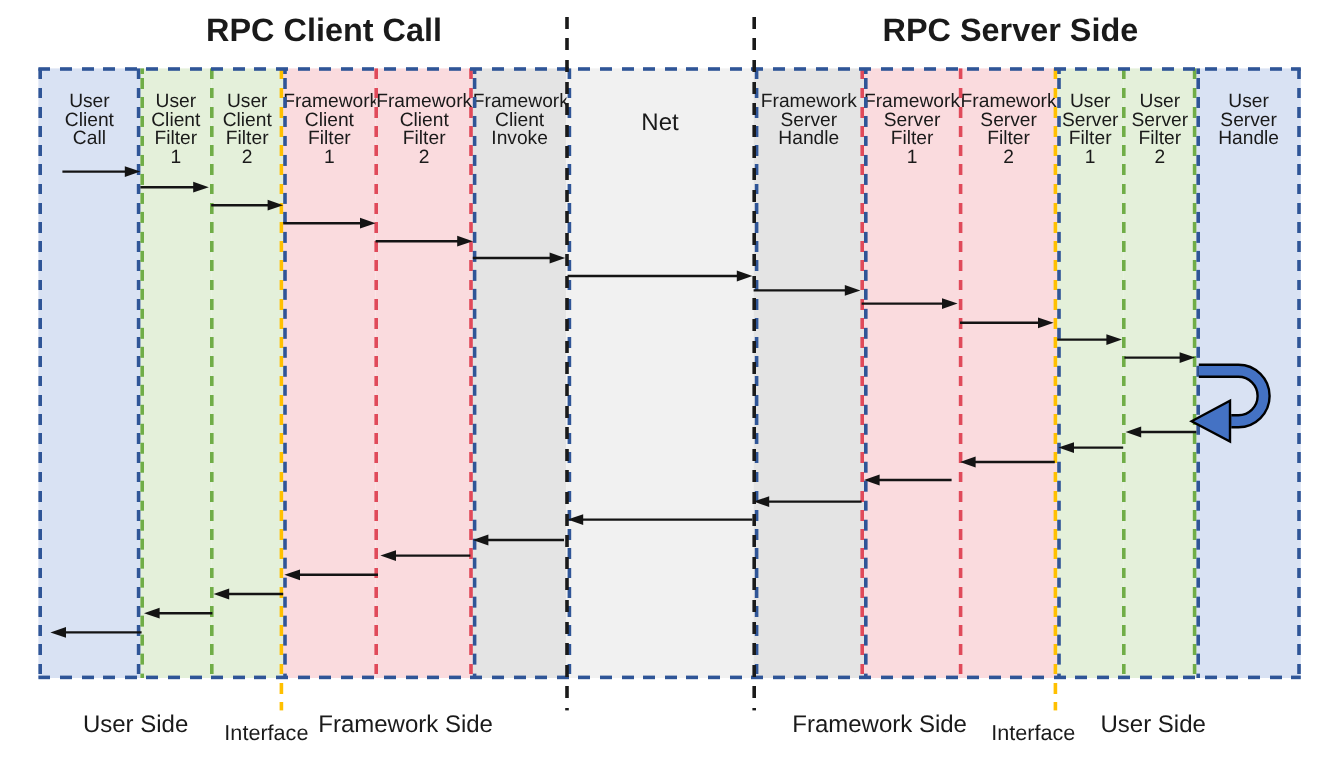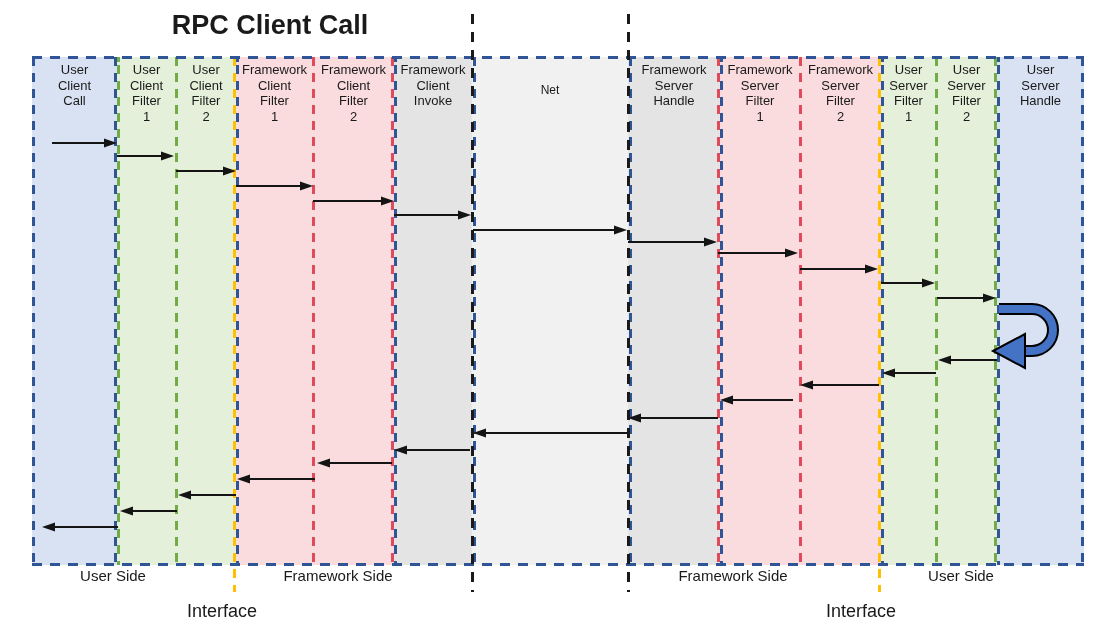--- a/index.html
+++ b/index.html
@@ -7,38 +7,39 @@
     position:relative;width:1117px;height:636px;overflow:hidden;
     font-family:"Liberation Sans",sans-serif;color:#1a1a1a;background:#ffffff;
   }
   .title{
     position:absolute;top:10px;transform:translateX(-50%);
     font-size:27px;font-weight:bold;letter-spacing:0px;white-space:nowrap;
   }
   .lane{position:absolute;z-index:1;}
   .lane-label{
     position:relative;z-index:6;white-space:pre-line;text-align:center;
-    font-size:13px;line-height:15.5px;padding-top:5px;font-weight:400;
+    font-size:16px;line-height:15.5px;padding-top:20px;font-weight:400;
   }
-  .lane-label.big{font-size:12px;line-height:22px;padding-top:22px;}
+  .lane-label.big{font-size:20px;line-height:22px;padding-top:34px;}
   .vdash{position:absolute;z-index:3;width:3px;}
   .hdash{position:absolute;z-index:3;height:3px;}
   .blackline{position:absolute;z-index:4;width:2.5px;}
   #arrow-layer{position:absolute;left:0;top:0;z-index:5;}
   .footer-label{
     position:absolute;transform:translateX(-50%);white-space:nowrap;z-index:6;
   }
-  .footer-label.side{font-size:15px;top:567px;}
+  .footer-label.side{font-size:20px;top:593px;}
   .footer-label.iface{font-size:18px;top:601px;}
 </style>
 </head>
 <body>
 
 <div id="canvas">
   <div class="title" style="left:270px">RPC Client Call</div>
+  <div class="title" style="left:842px">RPC Server Side</div>
   <div id="diagram" style="position:absolute;left:0;top:0;width:1117px;height:636px;">
       <div class="lane" style="left: 32px; top: 57px; width: 85px; height: 508px; background: rgb(217, 226, 243);">
         <div class="lane-label">User
 Client
 Call</div>
       </div>
       <div class="lane" style="left: 117px; top: 57px; width: 59px; height: 508px; background: rgb(228, 240, 218);">
         <div class="lane-label">User
 Client
 Filter

